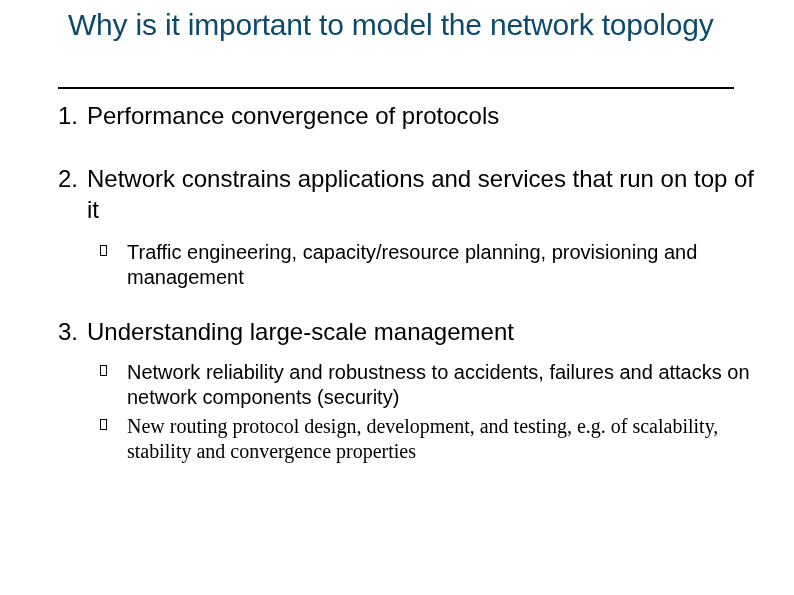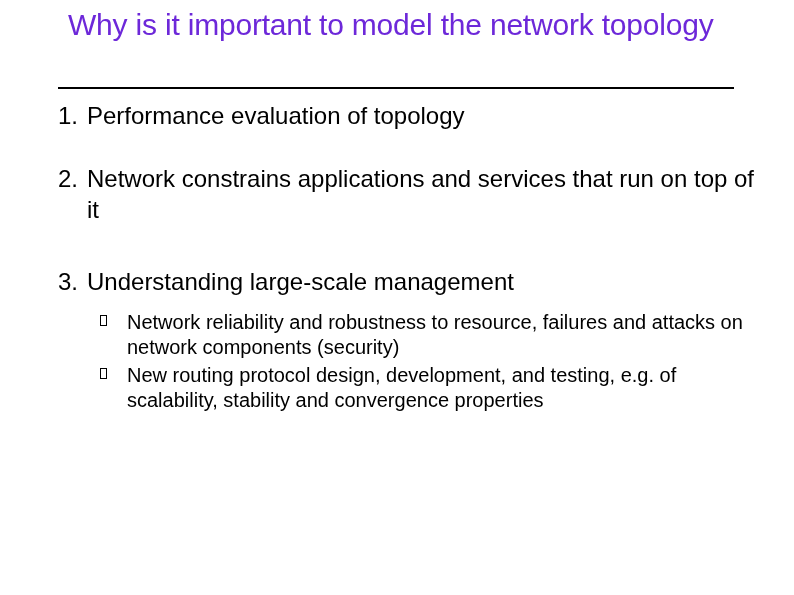--- a/index.html
+++ b/index.html
@@ -29,21 +29,21 @@
     left: 68px;
     top: 6px;
     width: 680px;
   }
   .slide-title {
     margin: 0;
     font-size: 30px;
     line-height: 1.28;
     font-weight: 400;
     letter-spacing: -0.2px;
-    color: #6d28d9;
+    color: #0c4a6e;
     white-space: pre-line;
   }
   .title-rule {
     position: absolute;
     left: 58px;
     top: 87px;
     width: 676px;
     height: 0;
     border-top: 2px solid #000000;
   }
@@ -84,20 +84,21 @@
   }
   .sub-item {
     position: relative;
     font-size: 20px;
     line-height: 1.26;
     padding-left: 69px;
     margin: 0;
   }
   .sub-item + .sub-item {
     margin-top: 3px;
+    font-family: Liberation Serif, serif;
   }
   .sub-bullet {
     position: absolute;
     left: 42px;
     top: 5px;
     width: 7px;
     height: 11px;
     border: 1px solid #000000;
     box-sizing: border-box;
     background: #ffffff;
@@ -115,46 +116,52 @@
   <div class="title-block">
     <h1 class="slide-title">Why is it important to model the network topology</h1>
   </div>
 
   <div class="title-rule"></div>
 
   <div class="body-block">
 
     <div class="num-item">
       <span class="num">1.</span>
-      <span class="num-text">Performance evaluation of topology</span>
+      <span class="num-text">Performance convergence of protocols</span>
     </div>
 
     <div class="gap-1"></div>
 
     <div class="num-item">
       <span class="num">2.</span>
       <span class="num-text">Network constrains applications and services that run on top of it</span>
     </div>
 
     <div class="gap-2"></div>
 
+    <ul class="sub-list">
+      <li class="sub-item">
+        <span class="sub-bullet"></span>
+        <span class="sub-text">Traffic engineering, capacity/resource planning, provisioning and management</span>
+      </li>
+    </ul>
 
     <div class="gap-3"></div>
 
     <div class="num-item">
       <span class="num">3.</span>
       <span class="num-text">Understanding large-scale management</span>
     </div>
 
     <div class="gap-4"></div>
 
     <ul class="sub-list">
       <li class="sub-item">
         <span class="sub-bullet"></span>
-        <span class="sub-text">Network reliability and robustness to resource, failures and attacks on network components (security)</span>
+        <span class="sub-text">Network reliability and robustness to accidents, failures and attacks on network components (security)</span>
       </li>
       <li class="sub-item">
         <span class="sub-bullet"></span>
         <span class="sub-text">New routing protocol design, development, and testing, e.g. of scalability, stability and convergence properties</span>
       </li>
     </ul>
 
   </div>
 </div>
 

